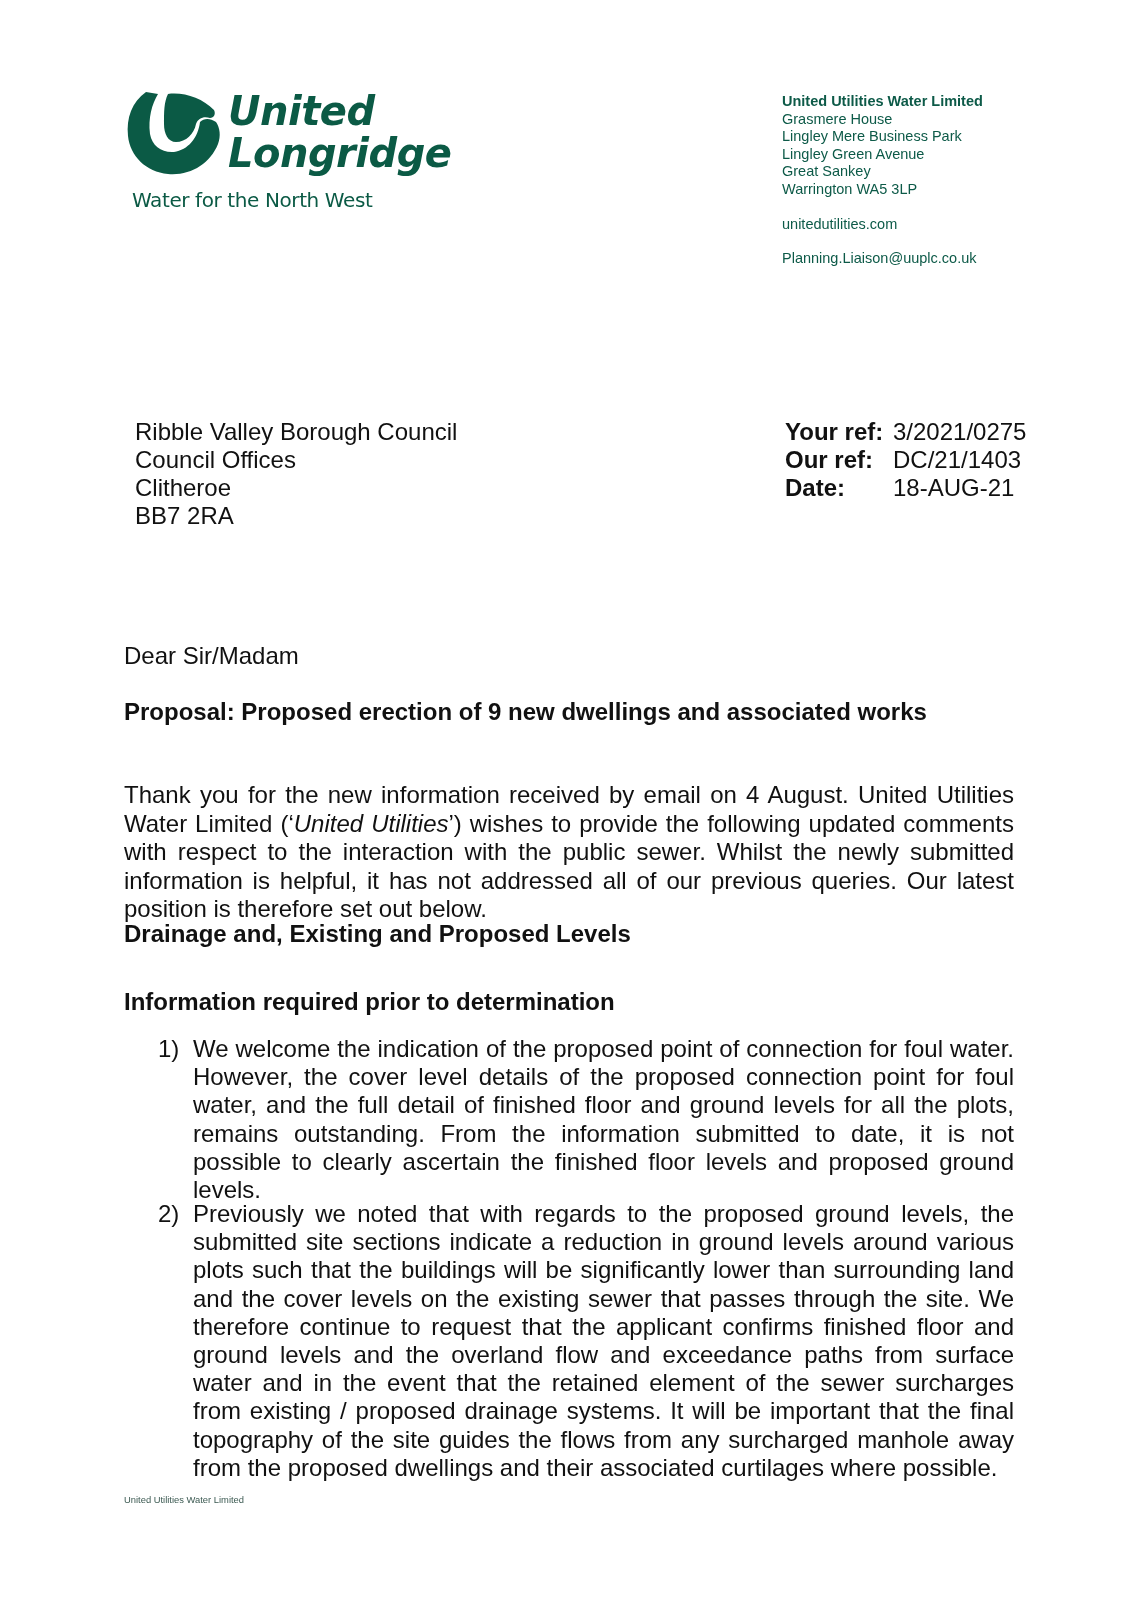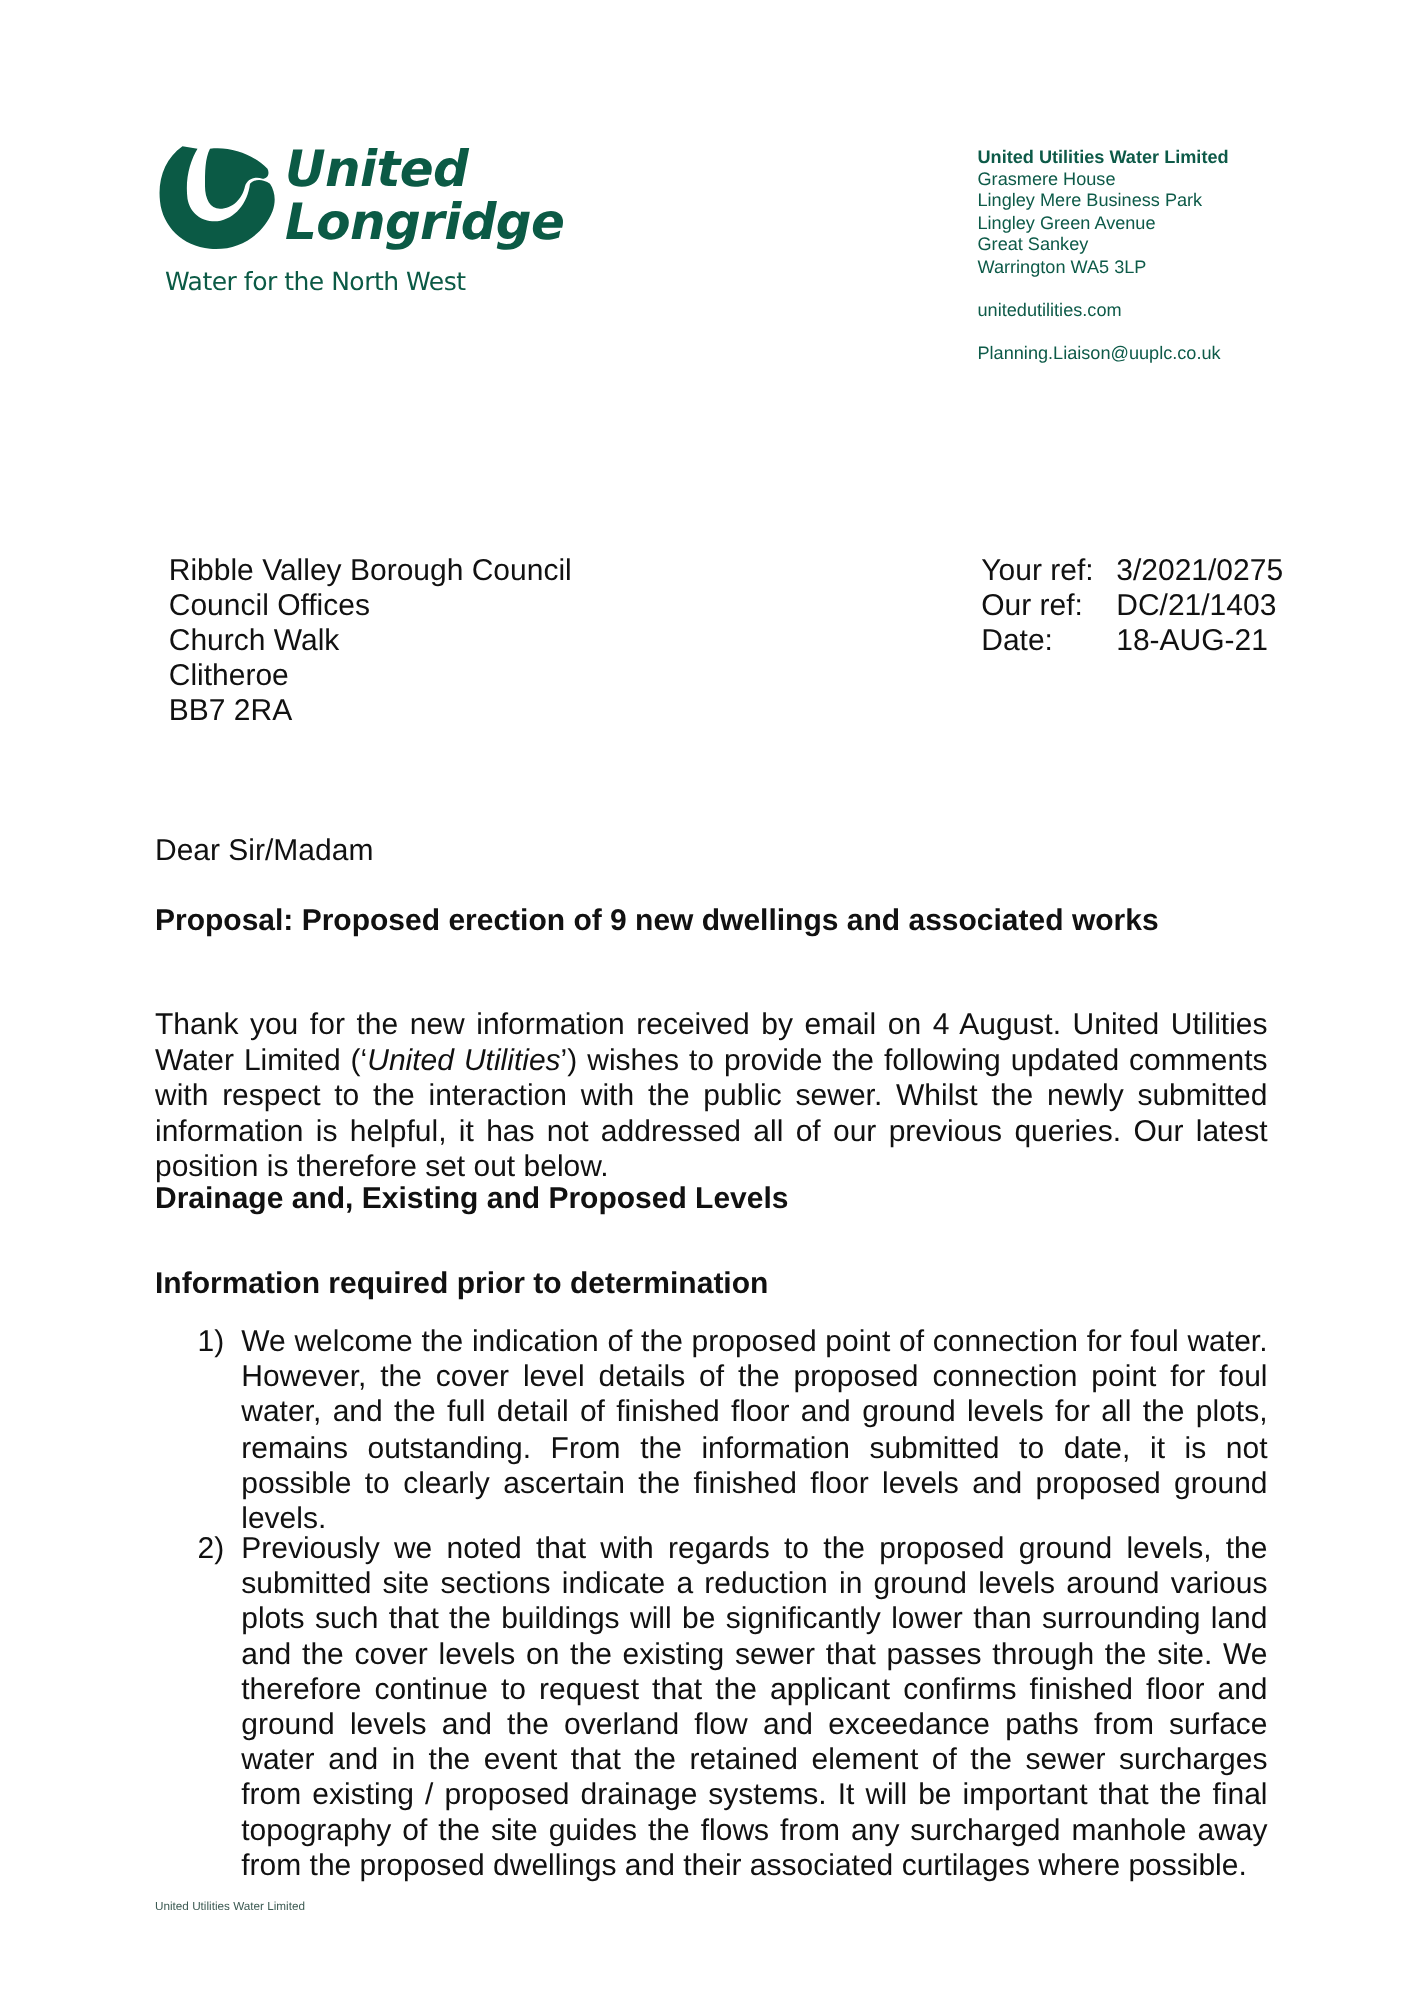--- a/index.html
+++ b/index.html
@@ -1,37 +1,37 @@
 <!DOCTYPE html>
 <html><head>
 <meta charset="utf-8">
 <style>
   html, body { margin: 0; padding: 0; background: #ffffff; }
   body { width: 1131px; height: 1600px; position: relative; overflow: hidden; font-family: "Liberation Sans", sans-serif; color: #111; }
-  .abs { position: absolute; margin-top: 25px; }
+  .abs { position: absolute; }
 
   
   .logo { left: 124px; top: 88px; width: 260px; height: 130px; }
   .logo-mark { position: absolute; left: 0; top: 0; width: 100px; height: 90px; }
   .logo-word { position: absolute; left: 104px; top: 2px; font-family: "DejaVu Sans", sans-serif; font-style: italic; font-weight: bold; color: #0b5a45; font-size: 40px; line-height: 42px; letter-spacing: -0.5px; }
   .logo-tag { position: absolute; left: 8px; top: 100px; font-family: "DejaVu Sans", sans-serif; color: #0b5a45; font-size: 20px; letter-spacing: -0.4px; white-space: nowrap; }
 
   
   .sender { left: 782px; top: 93px; font-family: "Liberation Sans", sans-serif; font-size: 14.5px; line-height: 17.6px; color: #0d5a48; }
   .sender .name { font-weight: bold; }
   .sender .gap { height: 17px; }
 
   
   .t { font-family: "Liberation Sans", sans-serif; font-size: 24px; color: #111; }
 
   .recipient { left: 135px; top: 418px; line-height: 28px; }
   .refs { left: 785px; top: 418px; line-height: 28px; }
   .refs table { border-collapse: collapse; }
   .refs td { padding: 0; vertical-align: top; }
-  .refs td.k { font-weight: normal; width: 108px; }
+  .refs td.k { font-weight: bold; width: 108px; }
 
   .salutation { left: 124px; top: 642px; }
   .loc { left: 124px; top: 698px; font-weight: bold; line-height: 28px; }
 
   .para { left: 124px; top: 781px; width: 890px; line-height: 28.5px; text-align: justify; }
   .heading1 { left: 124px; top: 920px; font-weight: bold; }
   .heading2 { left: 124px; top: 988px; font-weight: bold; }
 
   .item { left: 158px; width: 856px; line-height: 28.2px; }
   .item .num { position: absolute; left: 0; top: 0; }
@@ -65,21 +65,20 @@
   <div>Warrington WA5 3LP</div>
   <div class="gap"></div>
   <div>unitedutilities.com</div>
   <div class="gap"></div>
   <div>Planning.Liaison@uuplc.co.uk</div>
 </div>
 
 <div class="abs t recipient">
   <div>Ribble Valley Borough Council</div>
   <div>Council Offices</div>
-  <div>Church Walk</div>
   <div>Clitheroe</div>
   <div>BB7 2RA</div>
 </div>
 
 <div class="abs t refs">
   <table>
     <tbody>
         <tr>
       <td class="k">Your ref:</td>
       <td>3/2021/0275</td>

